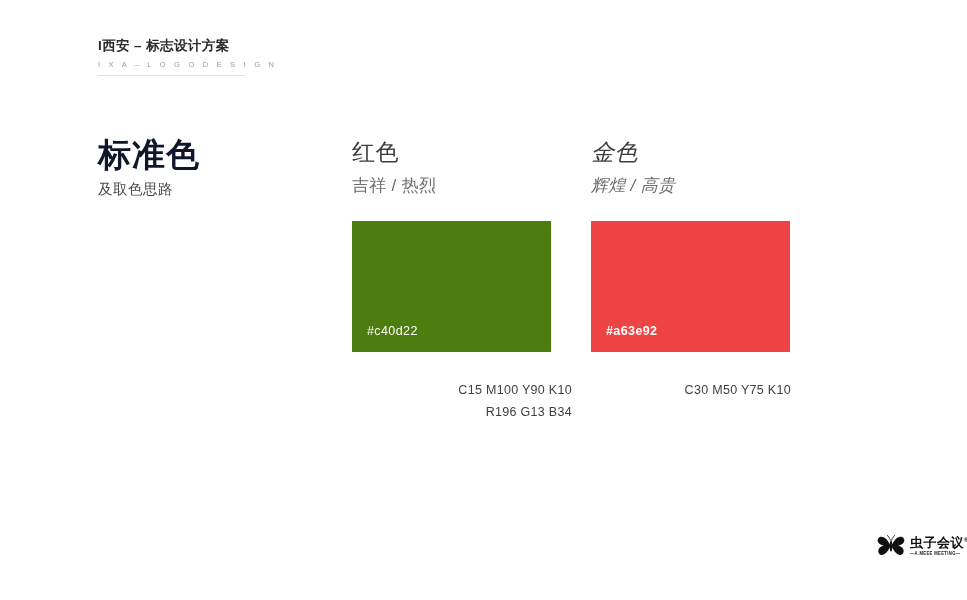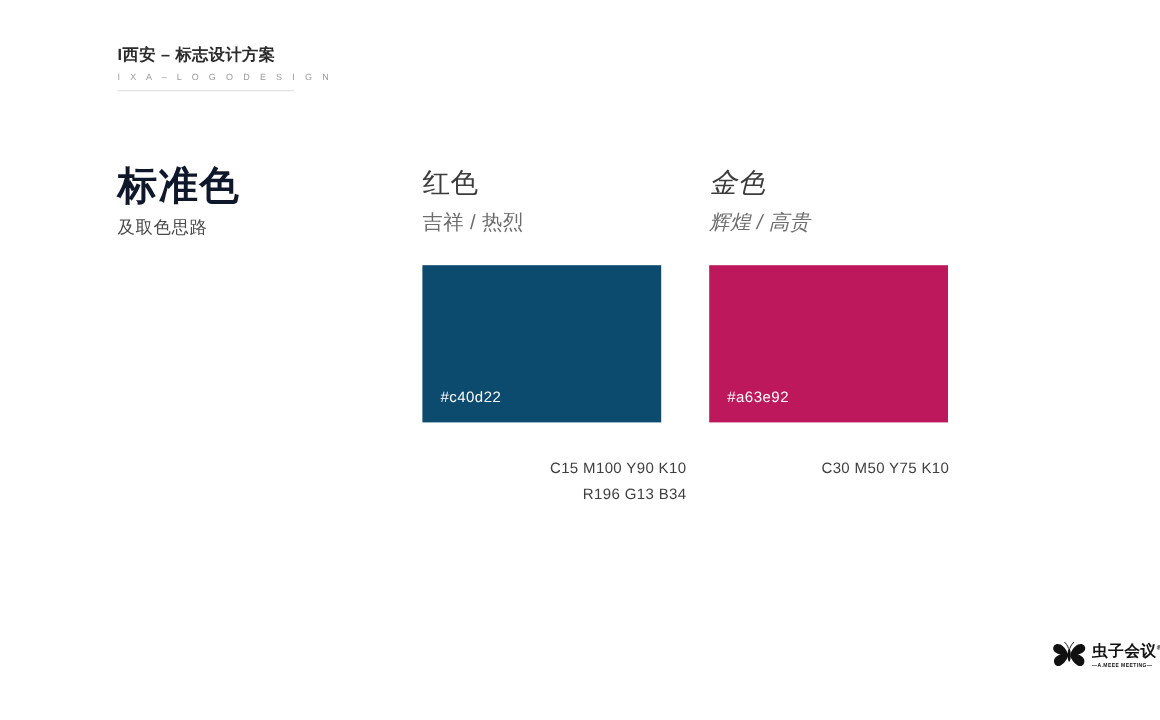--- a/index.html
+++ b/index.html
@@ -188,33 +188,33 @@
 
   <div class="section-head">
     <div class="section-title">标准色</div>
     <div class="section-sub">及取色思路</div>
   </div>
 
   <div class="col col-red">
     <div class="col-title">红色</div>
     <div class="col-tag">吉祥 / 热烈</div>
   </div>
-  <div class="swatch swatch-red" style="background: #0c4a6e;">
+  <div class="swatch swatch-red" style="background: #4d7c0f;">
     <span class="swatch-hex">#c40d22</span>
   </div>
   <div class="specs specs-red">
     <div class="spec-line">C15 M100 Y90 K10</div>
     <div class="spec-line">R196 G13 B34</div>
   </div>
 
   <div class="col col-gold">
     <div class="col-title">金色</div>
     <div class="col-tag">辉煌 / 高贵</div>
   </div>
-  <div class="swatch swatch-gold" style="background: #be185d;">
+  <div class="swatch swatch-gold" style="background: #ef4444; font-weight: bold;">
     <span class="swatch-hex">#a63e92</span>
   </div>
   <div class="specs specs-gold">
     <div class="spec-line">C30 M50 Y75 K10</div>
   </div>
 
   <div class="logo">
     <svg class="logo-mark" viewBox="0 0 60 56">
       <g fill="#111111">
         <path d="M28 26 C22 10, 10 6, 5 12 C0 18, 6 26, 16 27 C7 29, 2 36, 6 43 C11 50, 22 44, 28 30 Z"></path>

